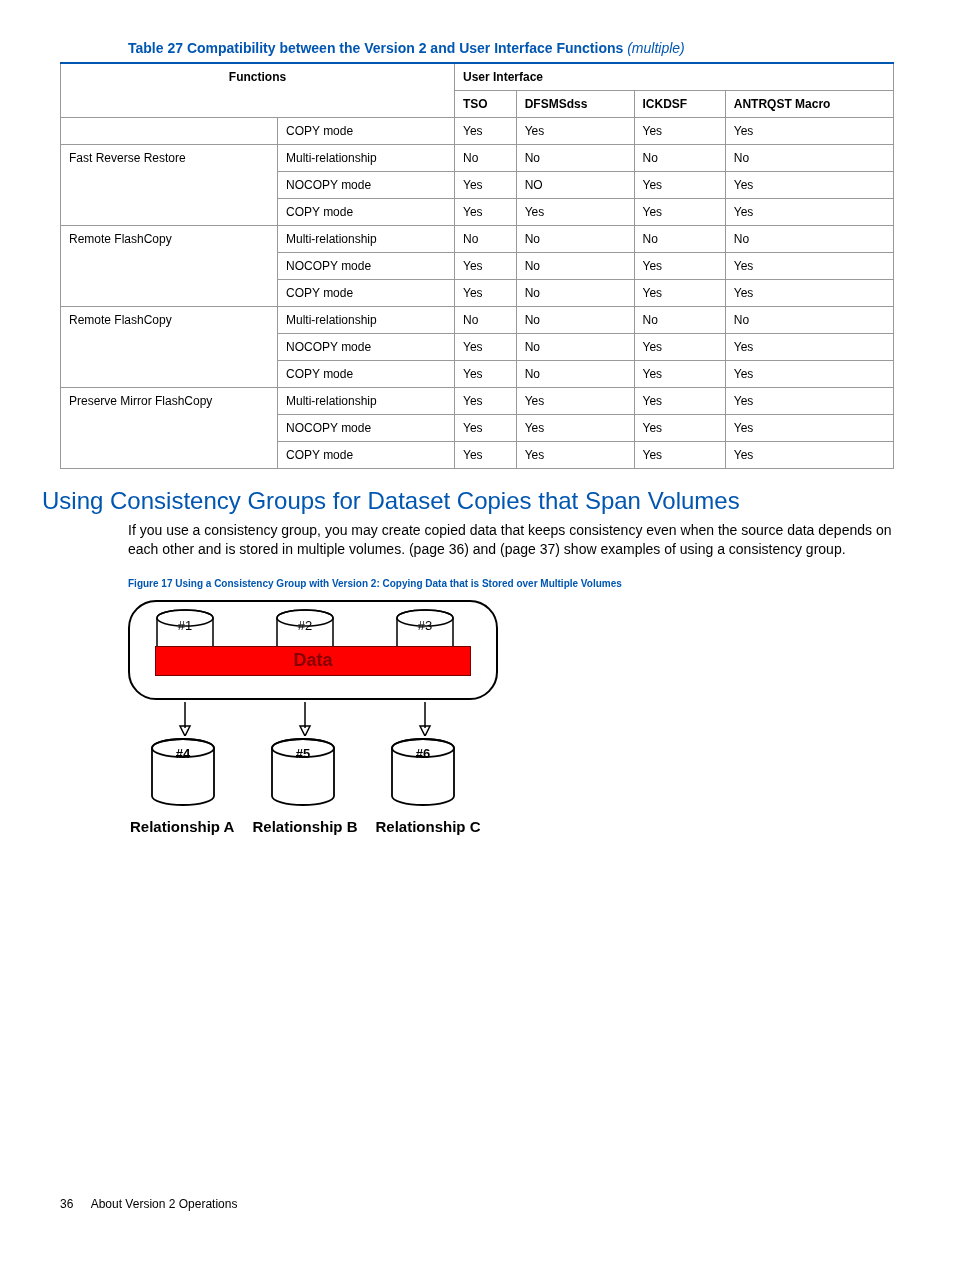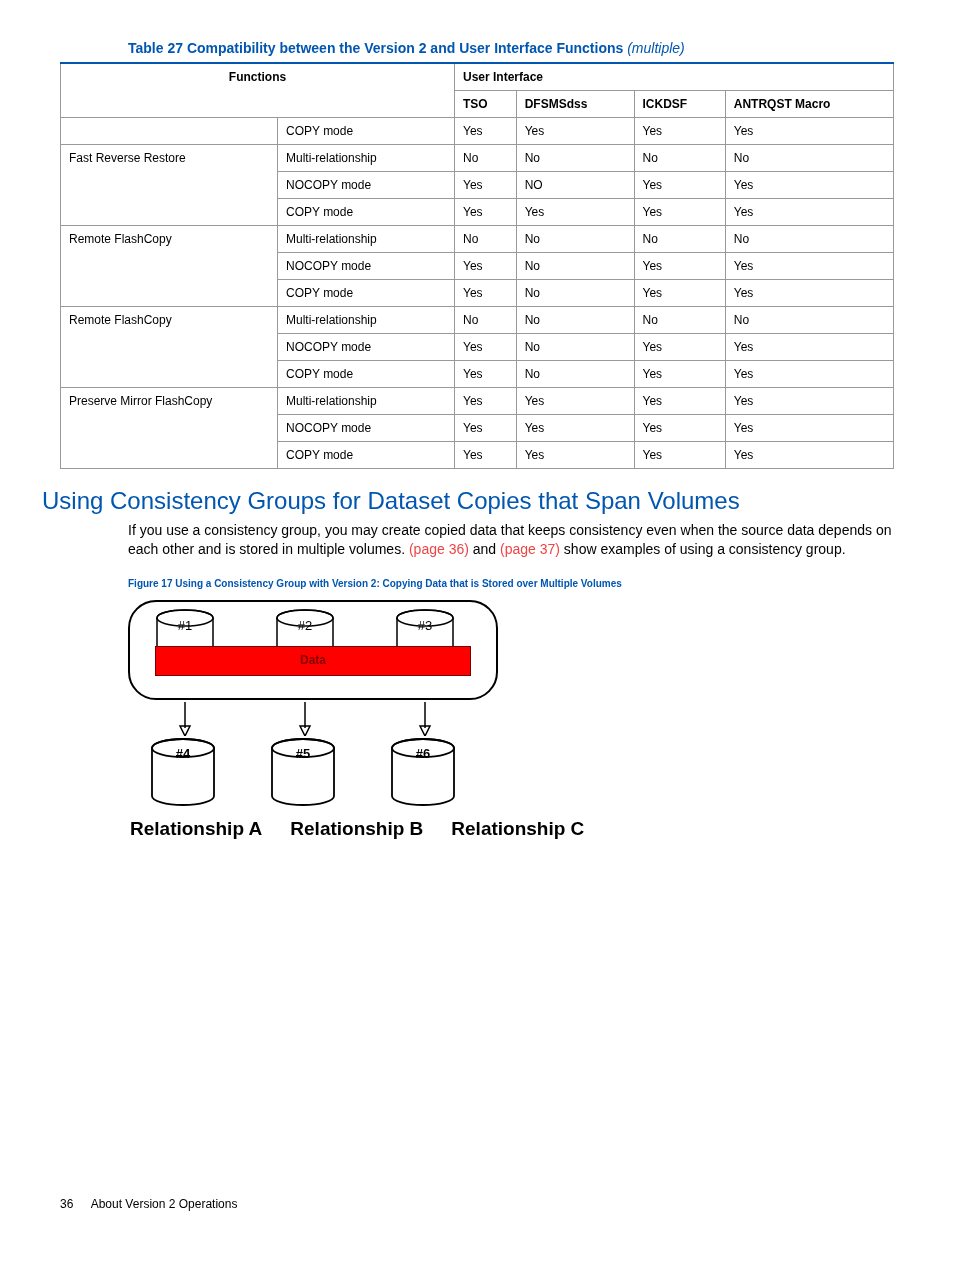--- a/index.html
+++ b/index.html
@@ -48,21 +48,21 @@
     margin-top: 18px;
     margin-bottom: 6px;
     margin-left: -18px;
   }
   .body-text {
     font-size: 14px;
     line-height: 1.35;
     padding-left: 68px;
     margin-top: 4px;
   }
-  .body-text .link { color: #ef4444; }
+  .body-text .link { color: #000000; }
   .figure-caption {
     color: #0056b1;
     font-weight: bold;
     font-size: 10px;
     padding-left: 68px;
     margin-top: 18px;
     margin-bottom: 10px;
     line-height: 1.3;
   }
   .diagram-area {
@@ -115,21 +115,21 @@
   .data-band {
     position:absolute;
     left: 25px;
     right: 25px;
     top: 44px;
     height: 28px;
     background: #f00;
     border: 1px solid #700;
     color: #840000;
     text-align:center;
-    font-size: 12px;
+    font-size: 18px;
     line-height: 26px;
     font-weight: bold;
   }
   .arrows-row {
     position: relative;
     height: 38px;
   }
   .arrow {
     position: absolute;
     top: 2px;
@@ -157,22 +157,22 @@
     text-align:center;
     font-weight: bold;
     font-size: 13px;
   }
   .tcyl.t1 { left: 22px; }
   .tcyl.t2 { left: 142px; }
   .tcyl.t3 { left: 262px; }
   .rel-row {
     display:flex;
     font-weight: bold;
-    font-size: 19px;
-    gap: 28px;
+    font-size: 15px;
+    gap: 18px;
     padding-left: 2px;
   }
   .rel-row span { flex: 0 0 auto; }
 </style>
 </head>
 <body>
 
 <div class="table-caption">
   <span>Table 27 Compatibility between the Version 2 and User Interface Functions</span>
   <span class="cont">(multiple)</span>

